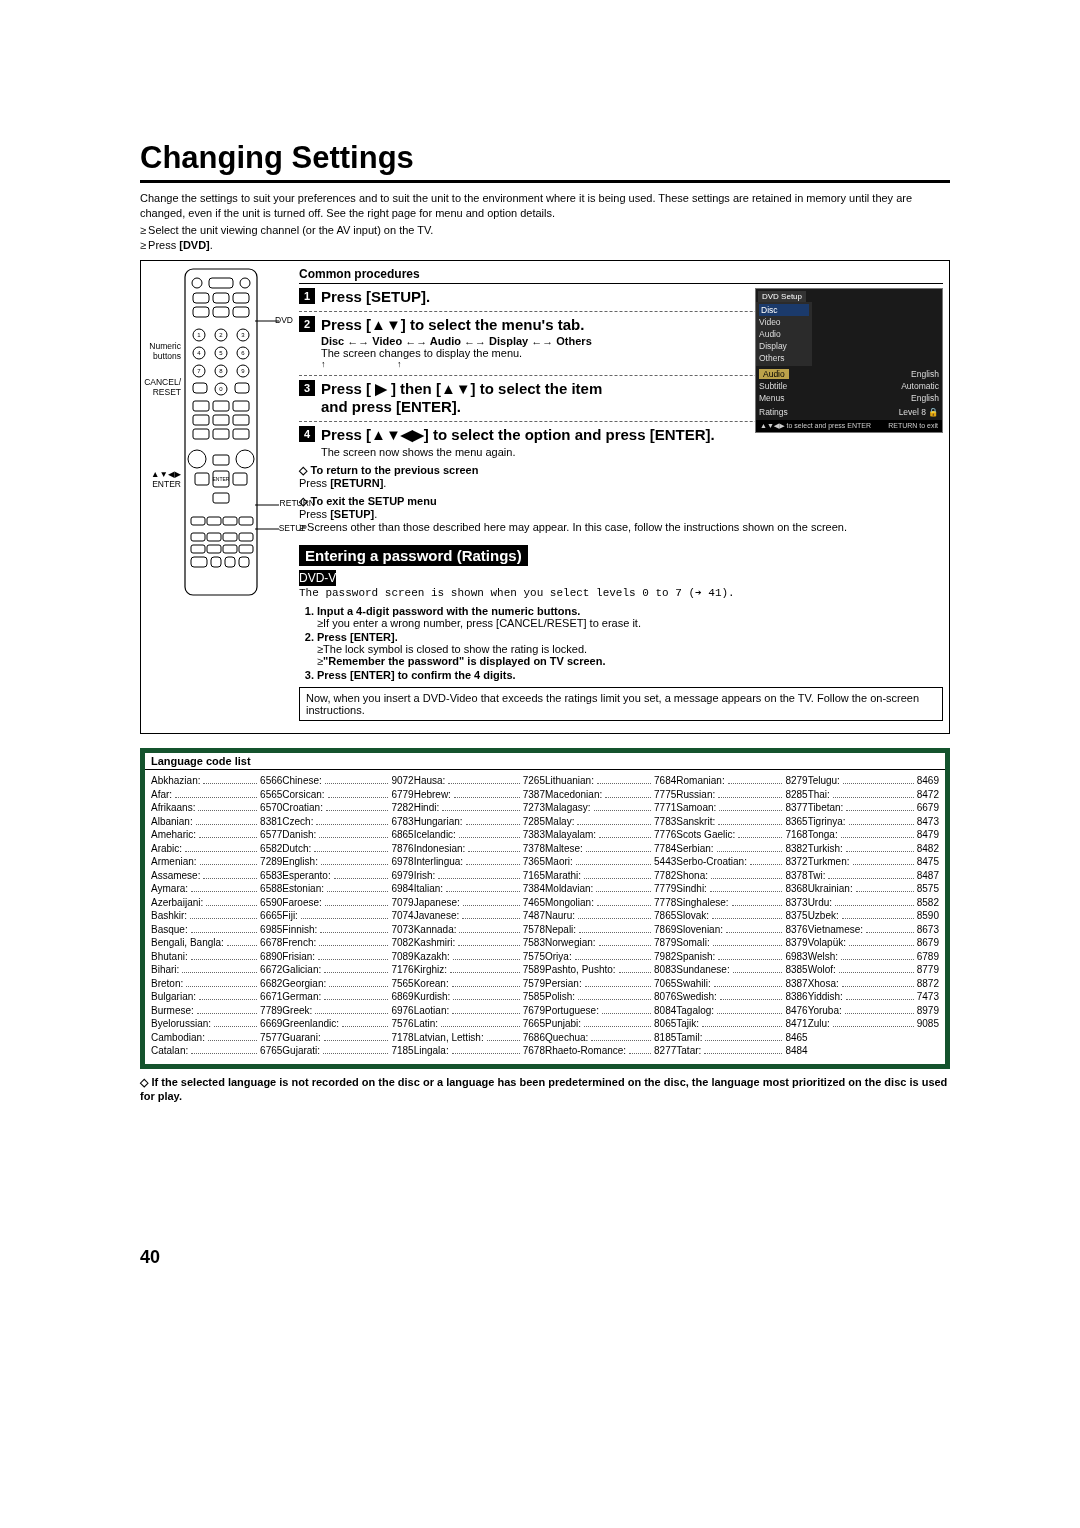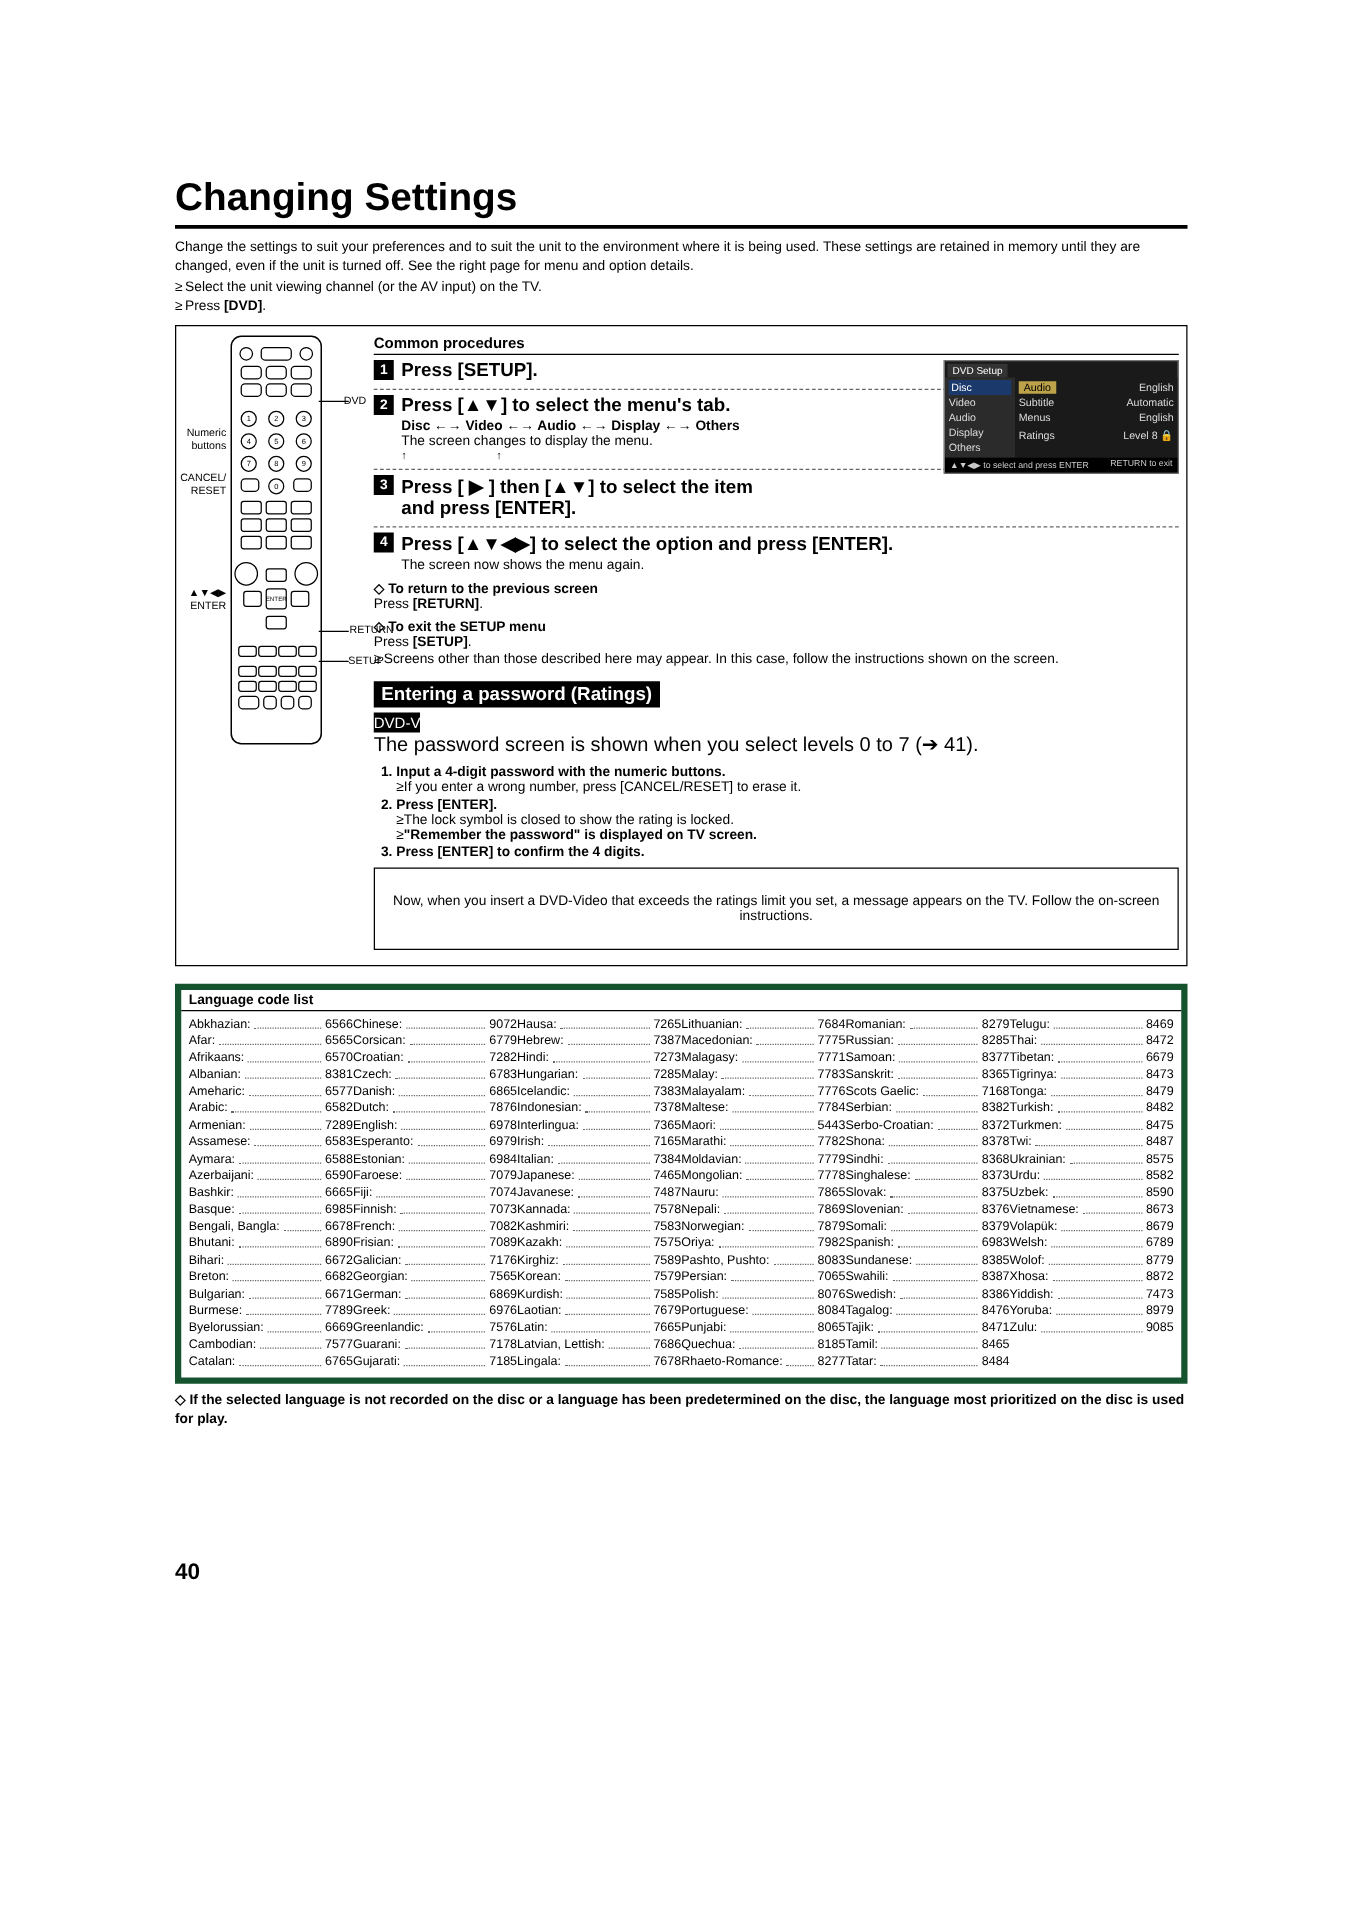--- a/index.html
+++ b/index.html
@@ -132,40 +132,39 @@
     margin-top: 10px;
   }
   .dvd-badge {
     background: #000;
     color: #fff;
     font-size: 12px;
     padding: 1px 0;
     display: inline-block;
     margin-top: 4px;
   }
-  .para { font-size: 16px; line-height:1.35; }
+  .para { font-size: 11px; line-height:1.35;font-family:Liberation Mono, monospace; }
   ol.numlist {
     padding-left: 18px;
     margin: 4px 0;
   }
   ol.numlist li {
     font-size: 11px;
     font-weight: bold;
     margin-bottom: 2px;
   }
   ol.numlist li .sub {
     font-weight: normal;
     display: block;
   }
   .boxed {
     border: 1px solid #000;
-    padding: 20px 6px;
+    padding: 4px 6px;
     font-size: 11px;
     margin-top: 6px;
-    text-align: center;
   }
   
   .lang-box {
     border: 5px solid #14532d;
     margin-top: 14px;
     padding: 0;
   }
   .lang-hdr {
     font-weight: bold;
     border-bottom: 1px solid #000;
@@ -215,21 +214,21 @@
     font-size: 8.5px;
   }
   .osd-outer {
     border: 1px solid #777;
     background: #1a1a1a;
     color: #ddd;
   }
   .osd-tab {
     background:#333; color:#fff; font-size:8px; padding:1px 4px; display:inline-block; margin:2px 0 0 2px;
   }
-  .osd-body { display:flex; }
+  .osd-body { display:flex;flex-direction:column; }
   .osd-left {
     width: 50px;
     background:#2b2b2b;
     padding: 2px 3px;
   }
   .osd-left div { padding:1px 0;}
   .osd-left .sel { background:#1b3a6b; color:#fff; padding:1px 2px;}
   .osd-right {
     flex:1;
     padding: 2px 3px;

